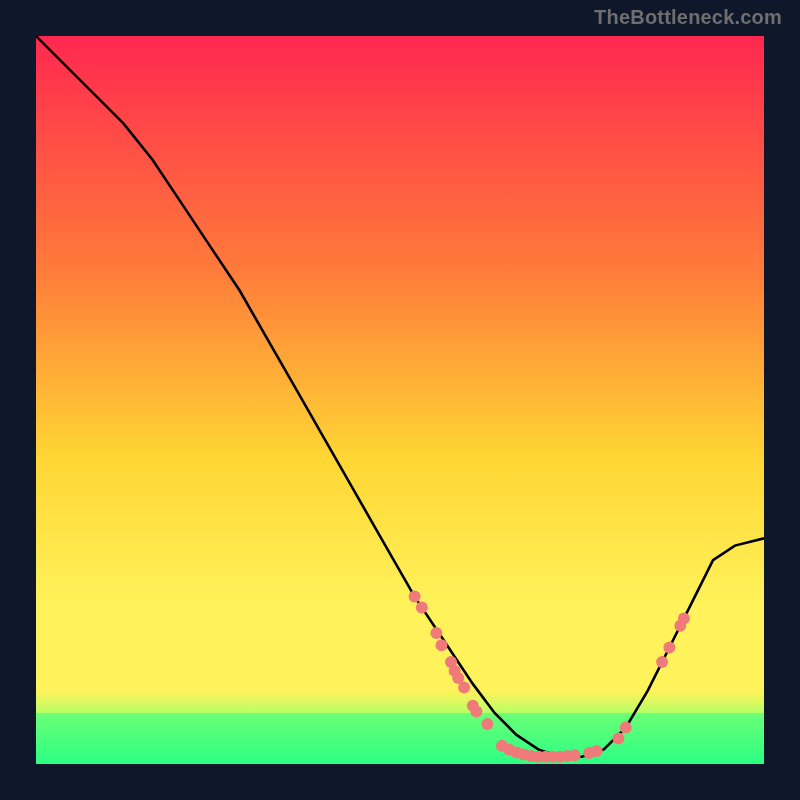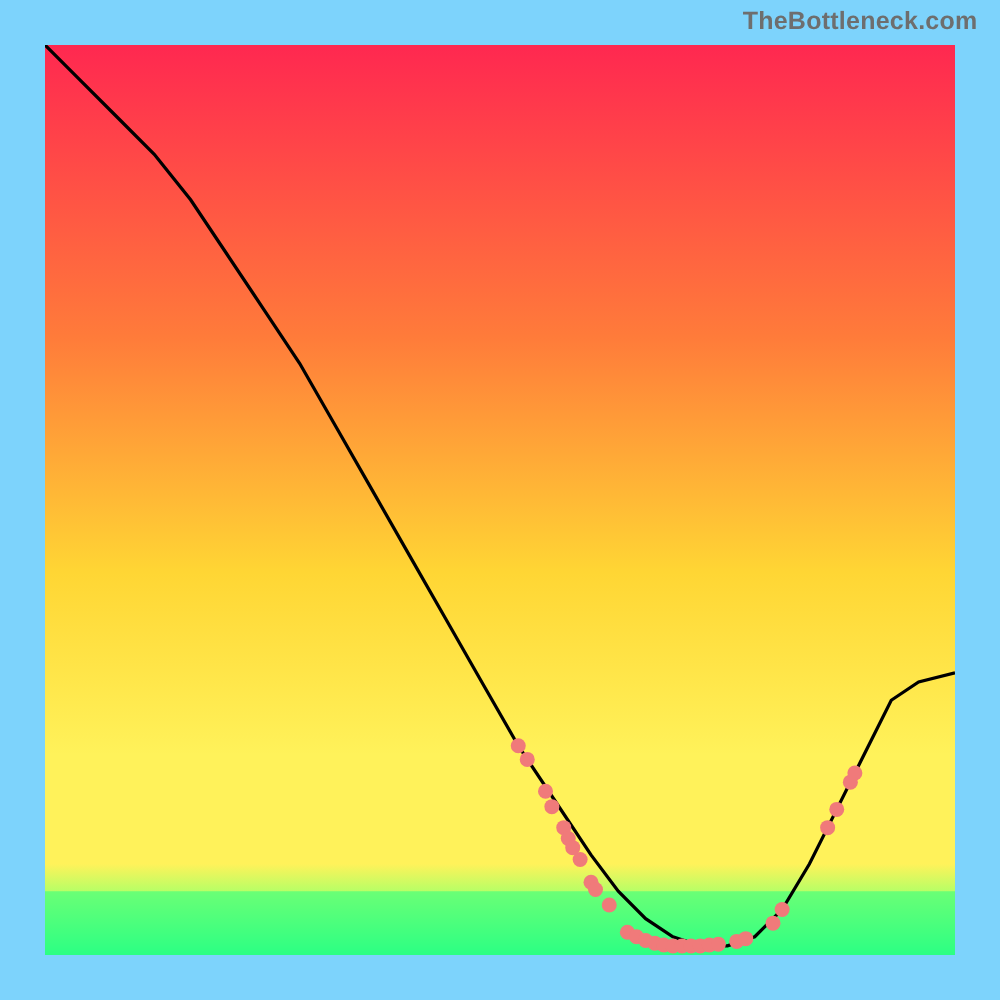--- a/index.html
+++ b/index.html
@@ -9,21 +9,21 @@
     height: 800px;
     background: #000;
     overflow: hidden;
   }
   .frame {
     position: absolute;
     left: 0;
     top: 0;
     width: 800px;
     height: 800px;
-    background: #7dd3fc;
+    background: #0f172a;
   }
   .plot {
     position: absolute;
     left: 36px;
     top: 36px;
     width: 728px;
     height: 728px;
     box-sizing: border-box;
   }
   svg {

